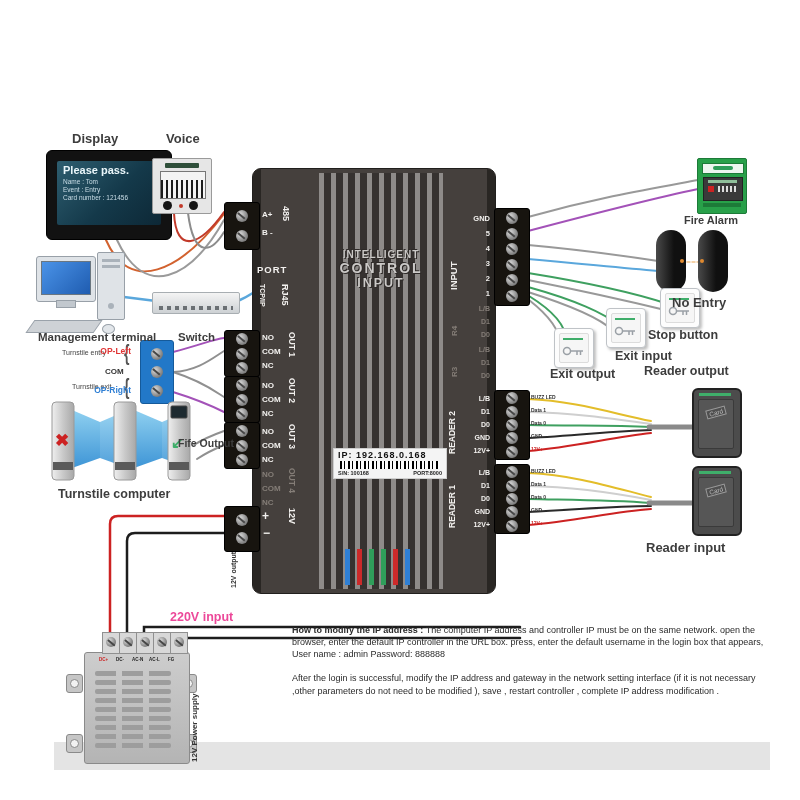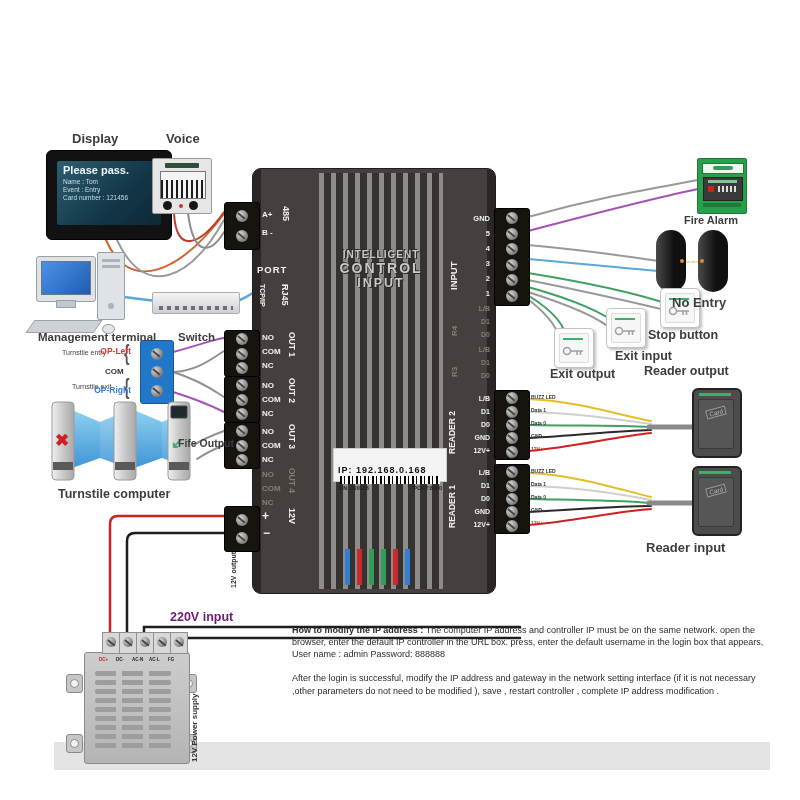--- a/index.html
+++ b/index.html
@@ -166,21 +166,21 @@
       <rect x="127" y="66" width="20" height="8" fill="#5a5a5a"></rect>
       <rect x="129" y="10" width="16" height="12" rx="1" fill="#1d2a30" stroke="#444"></rect>
     </g>
     <text x="13" y="50" font-size="17" font-weight="bold" fill="#cc2222">✖</text>
     <text x="129" y="52" font-size="15" font-weight="bold" fill="#3fae6a">↙</text>
   </svg>
   <div class="lbl" style="left:58px;top:487px;font-size:12.5px;">Turnstile computer</div>
 
   <div class="lbl" style="left:178px;top:437px;font-size:10.5px;">Fife Output</div>
 
-  <div class="lbl" style="left:170px;top:610px;font-size:12.5px;color:#701a75;">220V input</div>
+  <div class="lbl" style="left:170px;top:610px;font-size:12.5px;color:#ec4899;">220V input</div>
   <div class="ear" style="left:66px;top:674px;"></div>
   <div class="ear" style="left:66px;top:734px;"></div>
   <div class="ear" style="left:180px;top:674px;"></div>
   <div class="ear" style="left:180px;top:734px;"></div>
   <div class="abs" style="left:102px;top:632px;width:85px;height:20px;display:flex;z-index:11;">
     <div class="abs" style="left:0;width:16px;height:20px;background:#d8d8d8;border:1px solid #909090;">
         <div class="screw" style="width:10px;height:10px;margin:4px auto;"></div>
       </div>
     <div class="abs" style="left:17px;width:16px;height:20px;background:#d8d8d8;border:1px solid #909090;">
         <div class="screw" style="width:10px;height:10px;margin:4px auto;"></div>
@@ -229,21 +229,21 @@
   <div class="abs" style="left:393px;top:549px;width:5px;height:36px;background:#cc2a2a;z-index:11;"></div>
   <div class="abs" style="left:405px;top:549px;width:5px;height:36px;background:#2f7fd4;z-index:11;"></div>
 
   <div class="abs" style="left:320px;top:249px;width:122px;text-align:center;z-index:12;
         color:#cbc9c7;font-weight:bold;text-shadow:1px 1px 0 #2e2a28,-1px -1px 0 #2e2a28;">
     <div style="font-size:10px;letter-spacing:1px;">INTELLIGENT</div>
     <div style="font-size:14px;letter-spacing:2px;">CONTROL</div>
     <div style="font-size:12.5px;letter-spacing:2px;">INPUT</div>
   </div>
 
-  <div class="abs" style="left:333px;top:448px;width:114px;height:31px;background:#f4f4f4;border:1px solid #cfcfcf;z-index:12;box-sizing:border-box;padding:16px 4px;">
+  <div class="abs" style="left:333px;top:448px;width:114px;height:31px;background:#f4f4f4;border:1px solid #cfcfcf;z-index:12;box-sizing:border-box;padding:1px 4px;">
     <div style="font-size:9px;font-weight:bold;color:#111;letter-spacing:1px;white-space:nowrap;">IP: 192.168.0.168</div>
     <div style="height:8px;margin:1px 2px;background:repeating-linear-gradient(90deg,#000 0 2px,#fff 2px 4px,#000 4px 5px,#fff 5px 8px);"></div>
     <div style="display:flex;justify-content:space-between;">
       <span style="font-size:5.5px;font-weight:bold;color:#222;">S/N: 100168</span>
       <span style="font-size:5.5px;font-weight:bold;color:#222;">PORT:8000</span>
     </div>
   </div>
 
   <div class="tblock" style="left:224px;top:202px;height:46px;">
     <div class="screw"></div>

